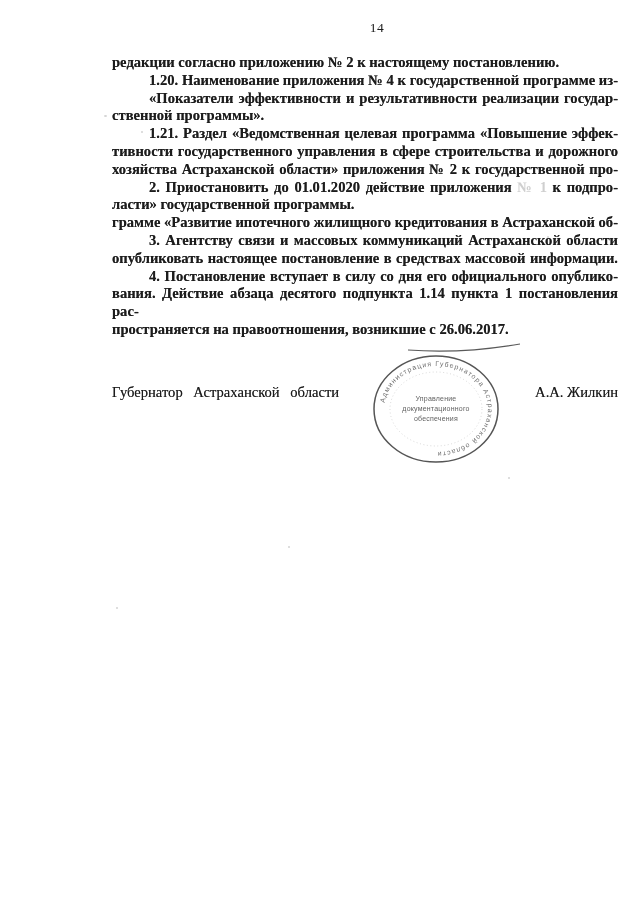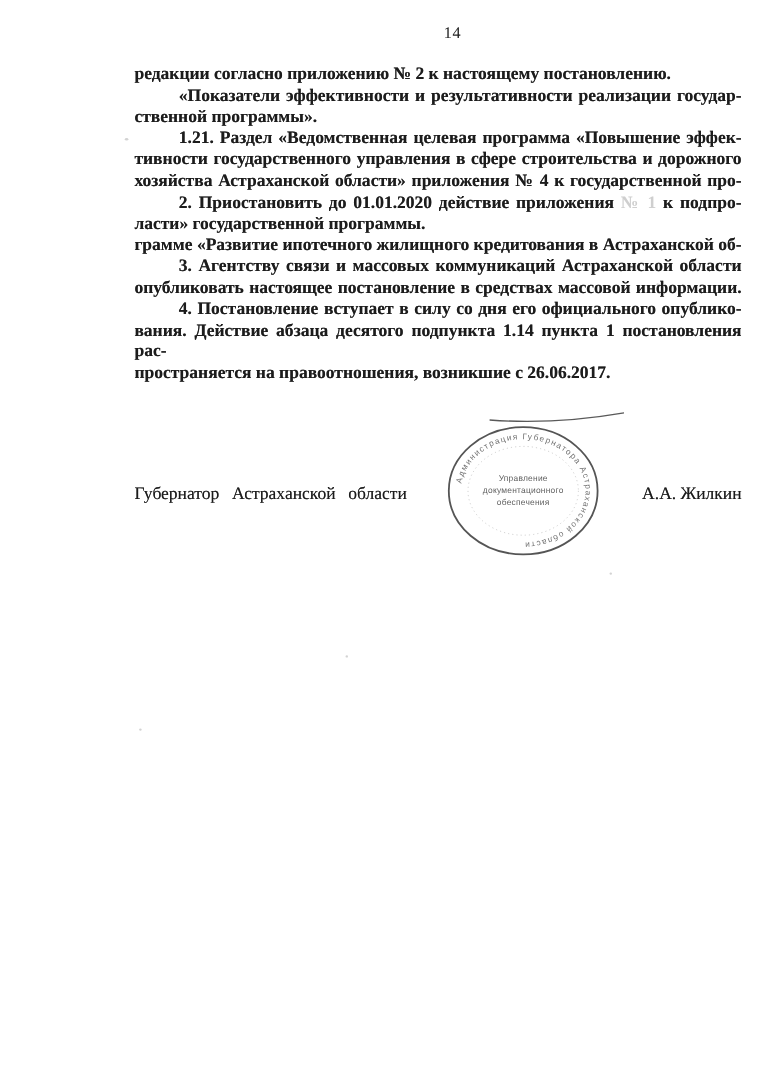--- a/index.html
+++ b/index.html
@@ -39,21 +39,21 @@
   .just {
     text-align: justify;
     text-align-last: justify;
   }
   .faded {
     color: #cfcfcf;
     text-shadow: none;
   }
   .sig-row {
     position: absolute;
-    top: 404px;
+    top: 384px;
     left: 112px;
     width: 506px;
     display: flex;
     justify-content: space-between;
     align-items: baseline;
     font-size: 14.6px;
     text-shadow: 0 0 0.35px rgba(25,25,25,0.65);
     text-align: right;
   }
   .sig-title { word-spacing: 7px; }
@@ -97,25 +97,26 @@
 </style>
 </head>
 <body>
 
 <div class="page">
 
   <div class="pageno">14</div>
 
   <div class="textblock">
     <div class="line">редакции согласно приложению № 2 к настоящему постановлению.</div>
+    <div class="line ind just">1.20. Наименование приложения № 4 к государственной программе из-</div>
     <div class="line ind just">«Показатели эффективности и результативности реализации государ-</div>
     <div class="line">ственной программы».</div>
     <div class="line ind just">1.21. Раздел «Ведомственная целевая программа «Повышение эффек-</div>
     <div class="line just">тивности государственного управления в сфере строительства и дорожного</div>
-    <div class="line just">хозяйства Астраханской области» приложения № 4 к государственной про-</div>
+    <div class="line just">хозяйства Астраханской области» приложения № 2 к государственной про-</div>
     <div class="line ind just"><span>2. Приостановить до 01.01.2020 действие приложения</span> <span class="faded">№ 1</span> <span>к подпро-</span></div>
     <div class="line">ласти» государственной программы.</div>
     <div class="line just">грамме «Развитие ипотечного жилищного кредитования в Астраханской об-</div>
     <div class="line ind just">3. Агентству связи и массовых коммуникаций Астраханской области</div>
     <div class="line just">опубликовать настоящее постановление в средствах массовой информации.</div>
     <div class="line ind just">4. Постановление вступает в силу со дня его официального опублико-</div>
     <div class="line just">вания. Действие абзаца десятого подпункта 1.14 пункта 1 постановления рас-</div>
     <div class="line">пространяется на правоотношения, возникшие с 26.06.2017.</div>
   </div>
 

